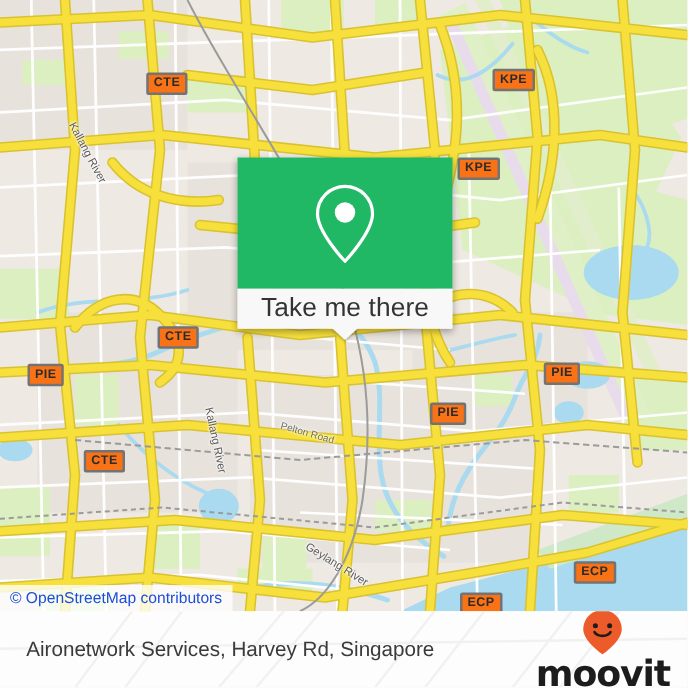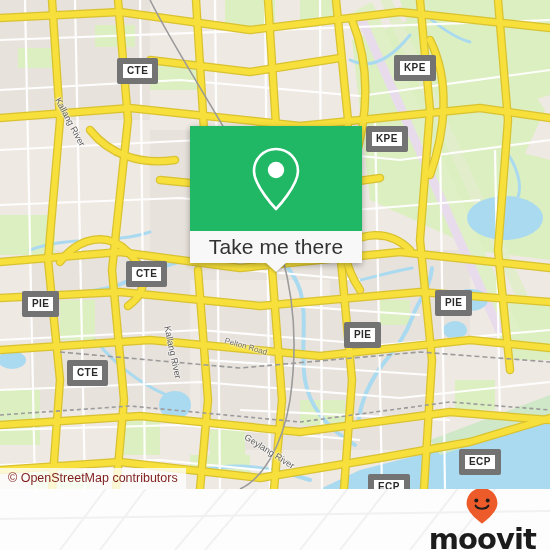--- a/index.html
+++ b/index.html
@@ -26,22 +26,22 @@
     width: 550px;
     height: 489px;
     overflow: hidden;
     background: #efe9e3;
   }
   #map-svg { position: absolute; left: 0; top: 0; }
 
   
   .shield {
     position: absolute;
-    background: #ffffff;
-    border: 6px solid #737373;
+    background: #f97316;
+    border: 2px solid #737373;
     border-radius: 2px;
     color: #2b2b2b;
     font-family: "Liberation Sans", sans-serif;
     font-size: 10px;
     font-weight: bold;
     letter-spacing: 0.4px;
     padding: 1px 4px 2px 4px;
     line-height: 11px;
     white-space: nowrap;
   }
@@ -100,21 +100,21 @@
     border-top: 10px solid #f8f8f8;
     filter: drop-shadow(0 2px 1px rgba(0,0,0,0.18));
   }
 
   
   #attribution {
     position: absolute;
     left: 0;
     top: 468px;
     background: rgba(255,255,255,0.78);
-    color: #7f1d1d;
+    color: #1d4ed8;
     font-family: "Liberation Sans", sans-serif;
     font-size: 12.5px;
     padding: 3px 8px 4px 8px;
     white-space: nowrap;
   }
 
   
   #footer {
     position: absolute;
     left: 0;
@@ -359,20 +359,21 @@
         <path d="M175 61 L232 -6"></path>
           <path d="M205 61 L262 -6"></path>
         <path d="M300 61 L352 -6"></path>
           <path d="M340 61 L392 -6"></path>
         <path d="M410 61 L462 -6"></path>
           <path d="M448 61 L500 -6"></path>
         <path d="M0 30 L550 22"></path>
       </g>
     </svg>
 
+    <div id="footer-title">Aironetwork Services, Harvey Rd, Singapore</div>
 
     <div id="moovit-logo">
       <svg width="34" height="38" viewBox="0 0 34 38">
         <path d="M17 1.5 C 8.4 1.5, 1.6 8.3, 1.6 16.9 C 1.6 26.5, 17 37, 17 37 C 17 37, 32.4 26.5, 32.4 16.9 C 32.4 8.3, 25.6 1.5, 17 1.5 Z" fill="#ec5b29"></path>
         <circle cx="11.3" cy="14" r="2" fill="#1c1c1c"></circle>
         <circle cx="22.7" cy="14" r="2" fill="#1c1c1c"></circle>
         <path d="M10.6 19.2 C 13 23.2, 21 23.2, 23.4 19.2" fill="none" stroke="#1c1c1c" stroke-width="2.1" stroke-linecap="round"></path>
       </svg>
       <span id="moovit-word">moovit</span>
     </div>

